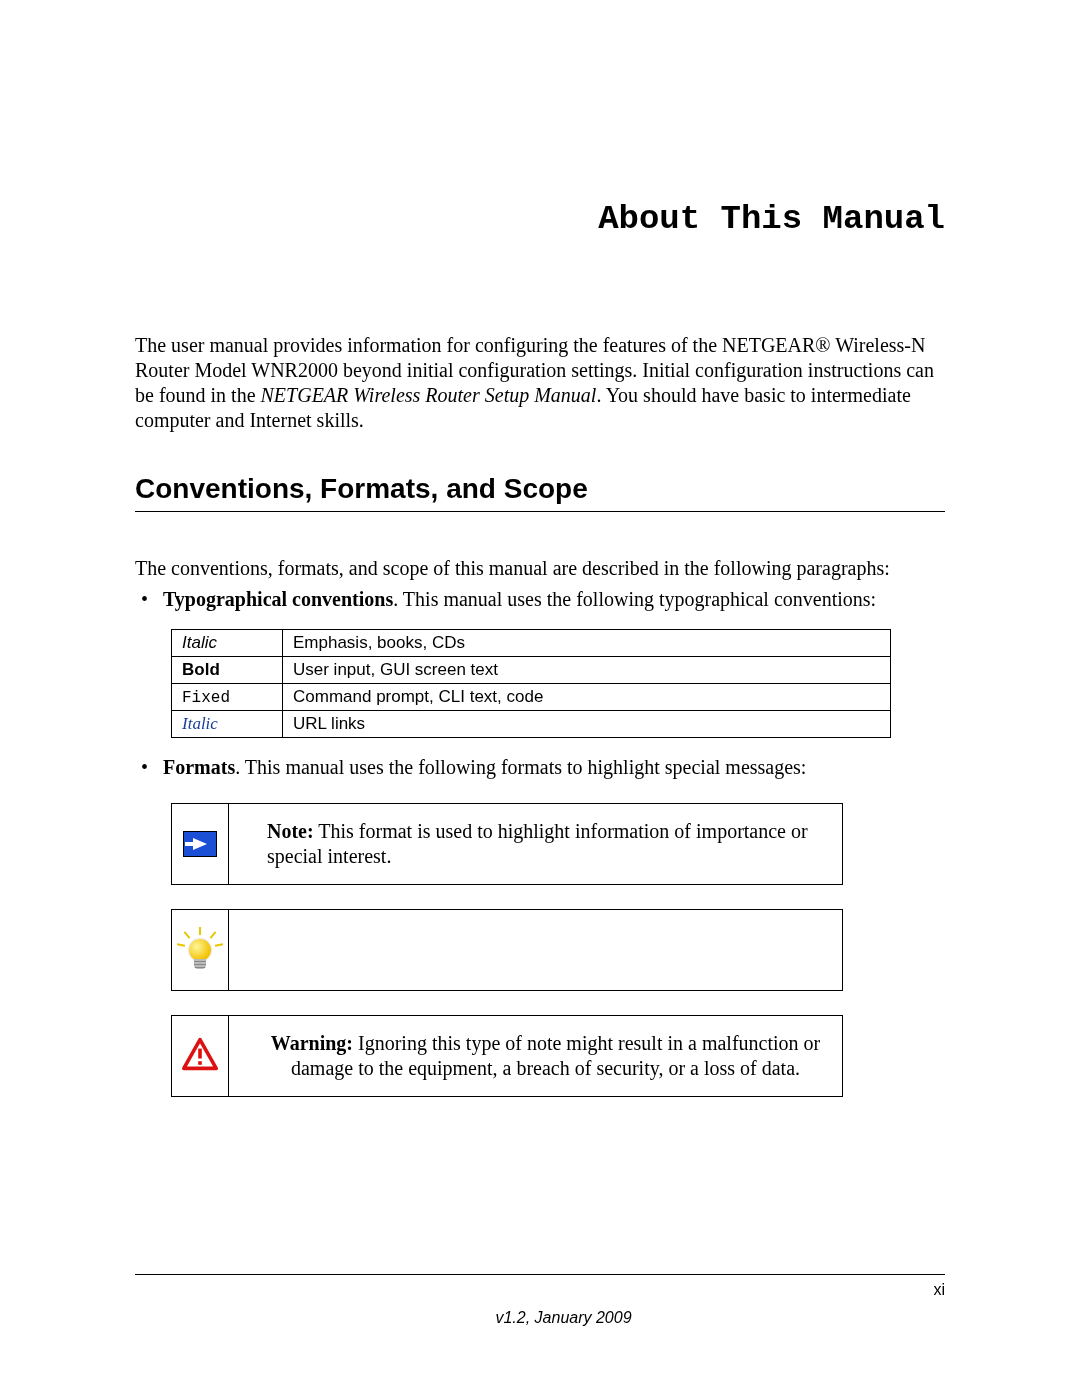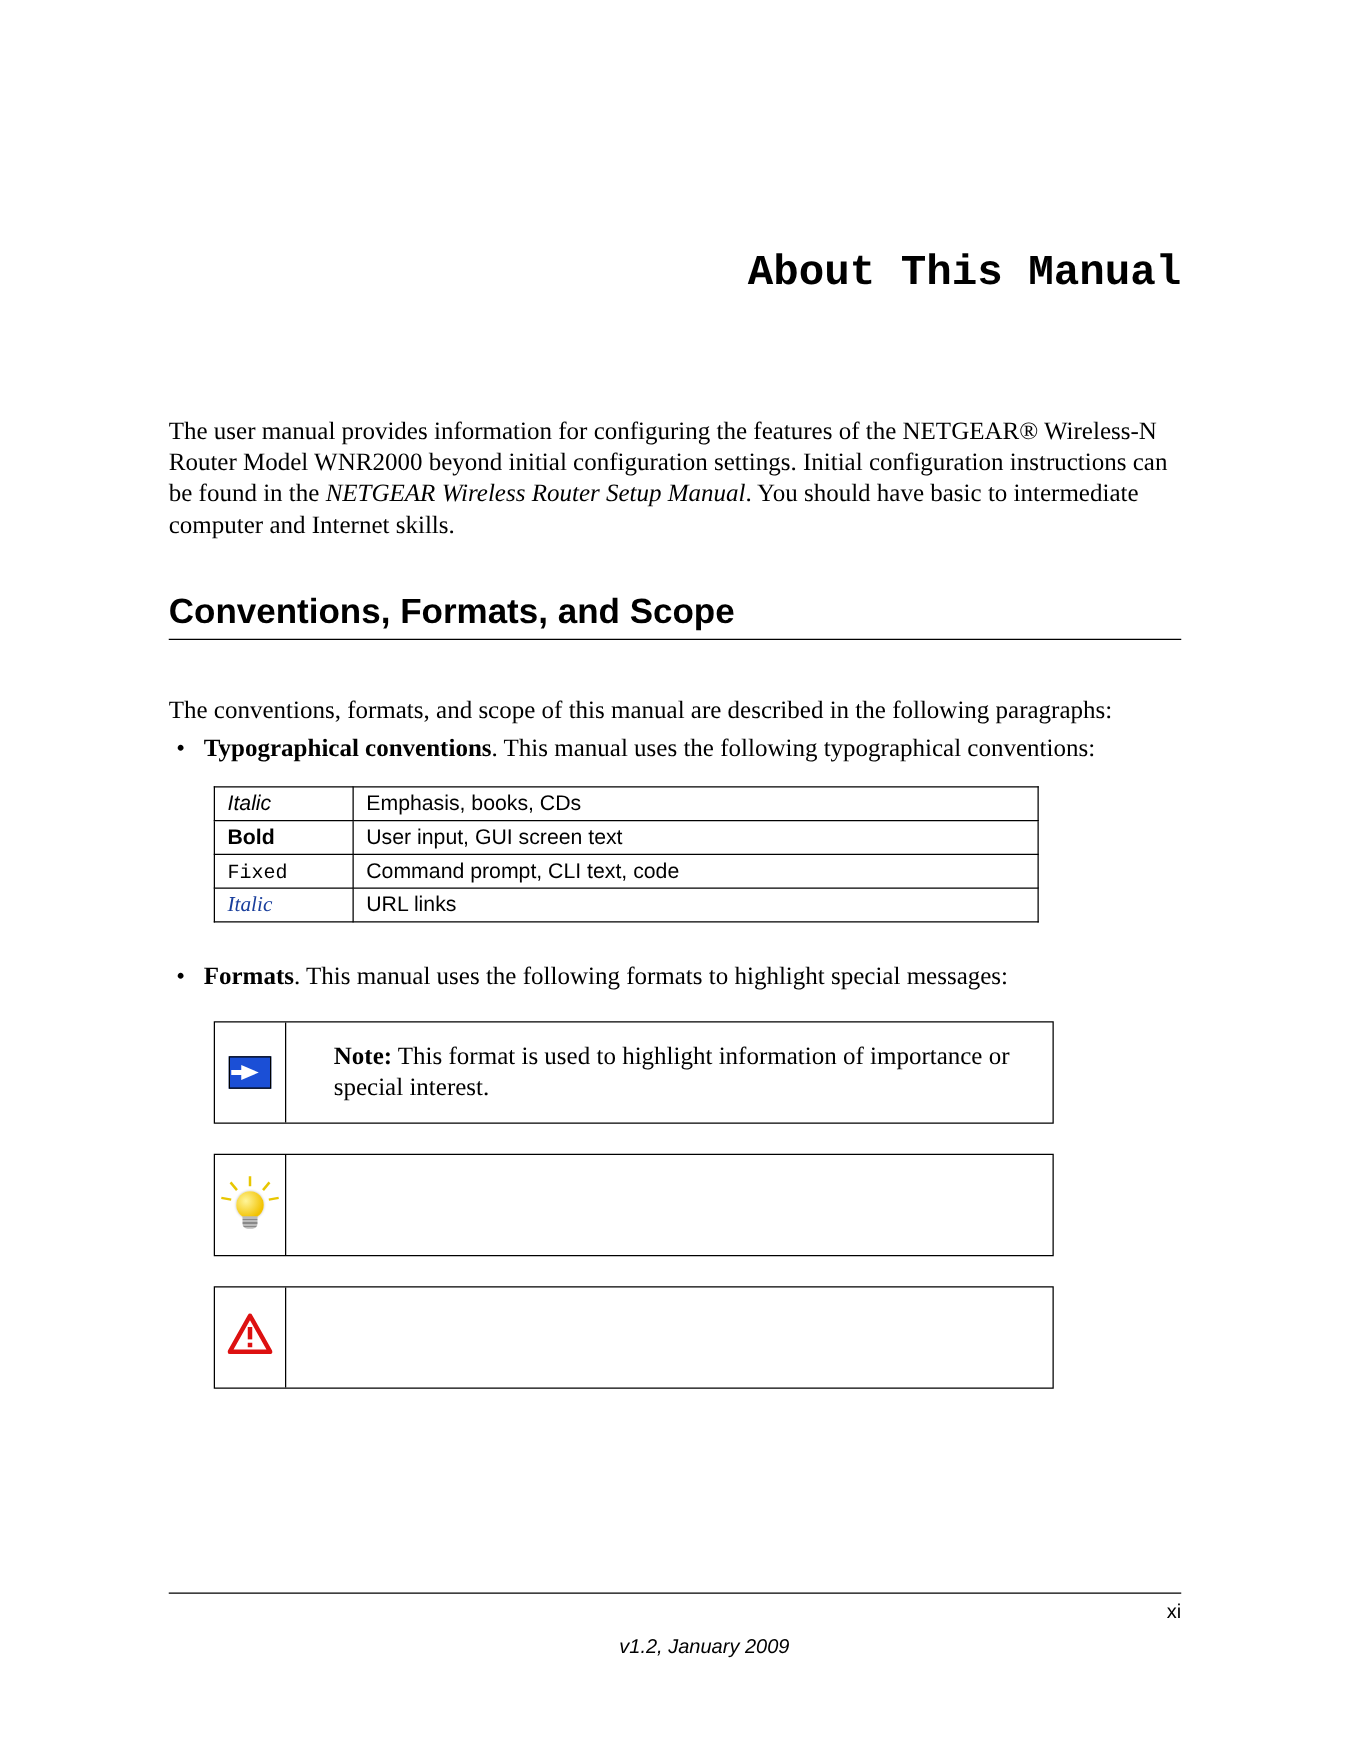--- a/index.html
+++ b/index.html
@@ -47,35 +47,35 @@
   }
   ul.bullets {
     list-style: none;
     padding: 0;
     margin: 0;
   }
   ul.bullets > li {
     position: relative;
     padding-left: 28px;
     font-size: 20px;
-    margin-bottom: 32px;
+    margin-bottom: 18px;
   }
   ul.bullets > li::before {
     content: "•";
     position: absolute;
     left: 6px;
     top: 0;
     font-size: 20px;
   }
   .lead-bold {
     font-weight: bold;
   }
   table.conv {
     border-collapse: collapse;
-    width: 660px;
+    width: 720px;
     margin: 18px 0 10px 8px;
     font-family: Arial, Helvetica, sans-serif;
     font-size: 17px;
   }
   table.conv td {
     border: 1px solid #000;
     padding: 3px 10px;
     vertical-align: middle;
   }
   table.conv td.col1 {
@@ -285,20 +285,25 @@
       <div class="callout">
         <div class="icon-cell">
           <div class="warn-icon">
             <svg viewBox="0 0 40 36">
               <path d="M20 2 L38 34 L2 34 Z" fill="none" stroke="#d11" stroke-width="4" stroke-linejoin="round"></path>
               <rect x="18" y="12" width="4" height="11" fill="#d11"></rect>
               <rect x="18" y="26" width="4" height="4" fill="#d11"></rect>
             </svg>
           </div>
         </div>
+        <div class="text-cell centered-body">
+          <div>
+            <span class="label">Warning:</span><span> Ignoring this type of note might result in a malfunction or damage to the equipment, a breach of security, or a loss of data.</span>
+          </div>
+        </div>
       </div>
 
     </li>
   </ul>
 
   <div class="footer-rule"></div>
   <div class="page-number">xi</div>
   <div class="version">v1.2, January 2009</div>
 
 </div>

